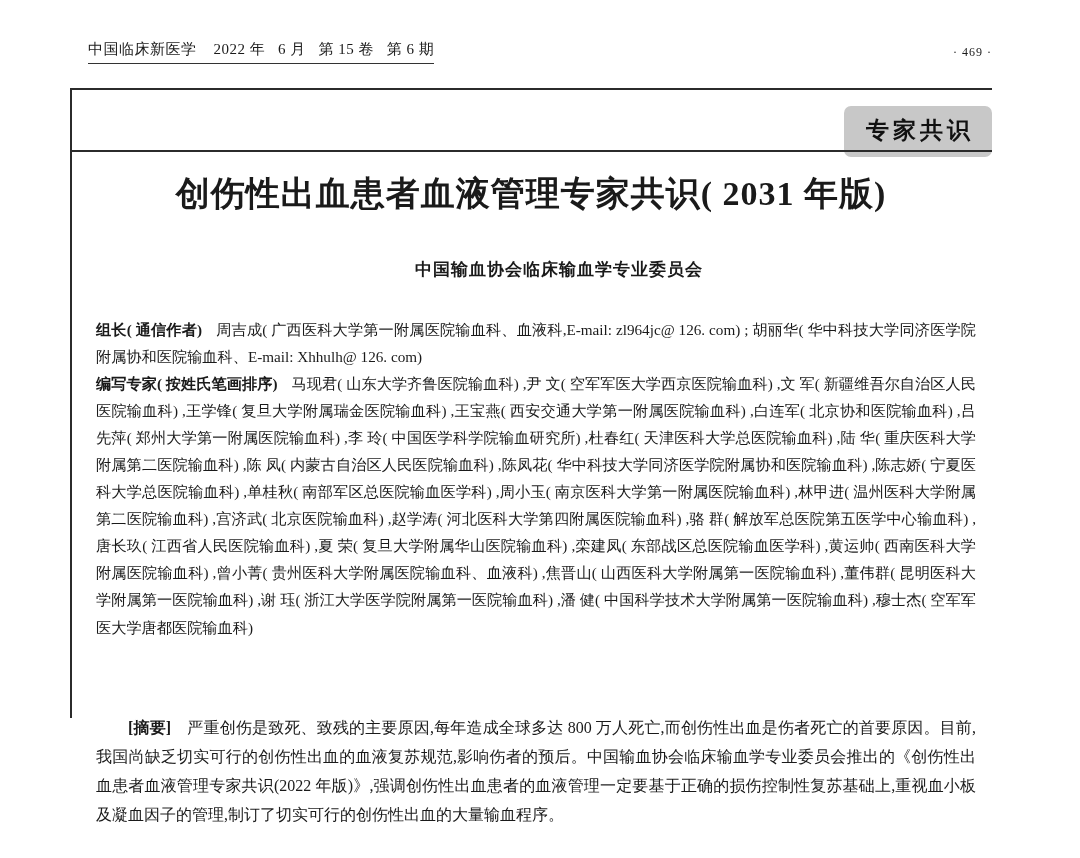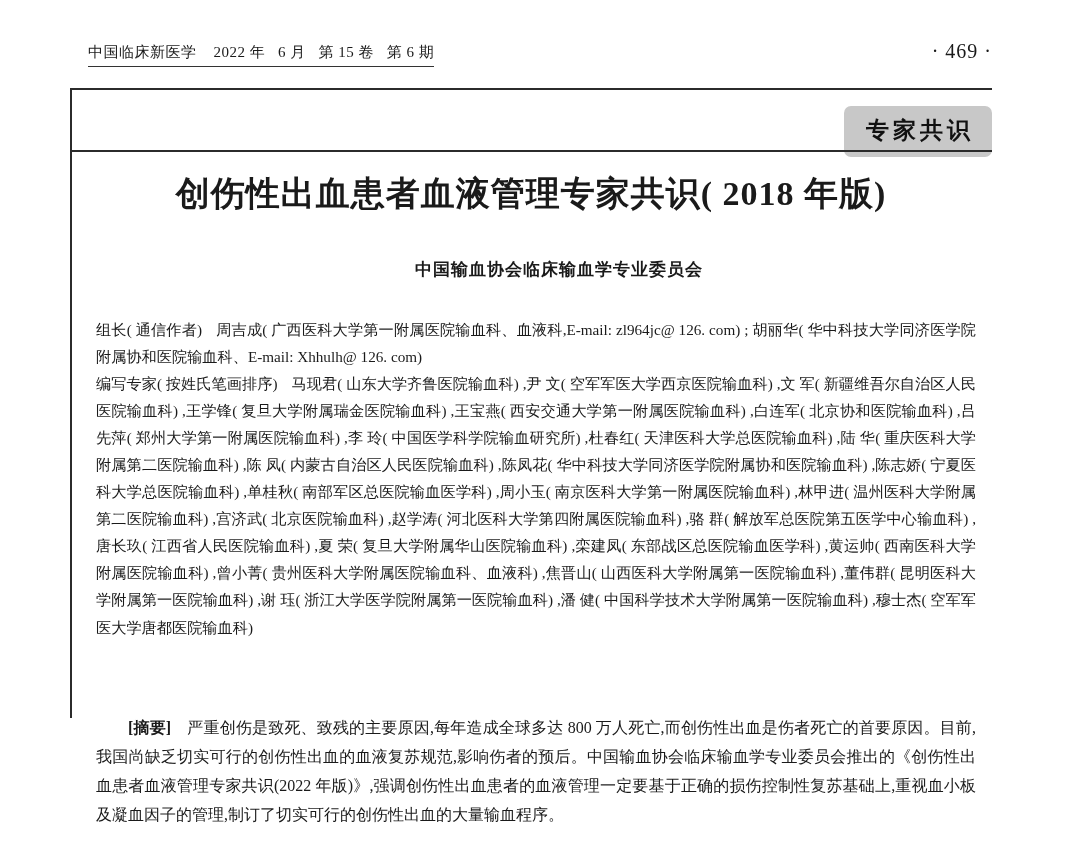--- a/index.html
+++ b/index.html
@@ -41,21 +41,21 @@
     align-items: flex-end;
     font-size: 15px;
     letter-spacing: 0.5px;
   }
   .running-head .rh-left {
     border-bottom: 1.5px solid #333;
     padding-bottom: 4px;
     white-space: pre;
   }
   .running-head .rh-right {
-    font-size: 20px;
+    font-size: 12px;
     padding-bottom: 4px;
     letter-spacing: 1px;
   }
   
   .rule-top {
     position: absolute;
     left: 70px;
     top: 88px;
     width: 922px;
     height: 2px;
@@ -115,21 +115,21 @@
     width: 880px;
     font-size: 15.2px;
     line-height: 1.78;
     text-align: justify;
   }
   .credits .para {
     margin: 0 0 0 0;
     text-indent: 0;
   }
   .credits .lbl {
-    font-weight: normal;
+    font-weight: bold;
   }
   .credits .gap {
     display: inline-block;
     width: 14px;
   }
   
   .abstract {
     position: absolute;
     left: 96px;
     top: 713px;
@@ -160,21 +160,21 @@
     <div class="rh-right">· 469 ·</div>
   </div>
 
   <div class="rule-top"></div>
   <div class="left-rule"></div>
 
   <div class="badge">专家共识</div>
 
   <div class="rule-bottom"></div>
 
-  <div class="doc-title">创伤性出血患者血液管理专家共识( 2018 年版)</div>
+  <div class="doc-title">创伤性出血患者血液管理专家共识( 2031 年版)</div>
 
   <div class="org">中国输血协会临床输血学专业委员会</div>
 
   <div class="credits">
     <p class="para">
       <span class="lbl">组长( 通信作者)</span><span class="gap"></span><span>周吉成( 广西医科大学第一附属医院输血科、血液科,E-mail: zl964jc@ 126. com) ;  胡丽华( 华中科技大学同济医学院附属协和医院输血科、E-mail: Xhhulh@ 126. com)</span>
     </p>
     <p class="para">
       <span class="lbl">编写专家( 按姓氏笔画排序)</span><span class="gap"></span><span>马现君( 山东大学齐鲁医院输血科) ,尹  文( 空军军医大学西京医院输血科) ,文  军( 新疆维吾尔自治区人民医院输血科) ,王学锋( 复旦大学附属瑞金医院输血科) ,王宝燕( 西安交通大学第一附属医院输血科) ,白连军( 北京协和医院输血科) ,吕先萍( 郑州大学第一附属医院输血科) ,李  玲( 中国医学科学院输血研究所) ,杜春红( 天津医科大学总医院输血科) ,陆  华( 重庆医科大学附属第二医院输血科) ,陈  凤( 内蒙古自治区人民医院输血科) ,陈凤花( 华中科技大学同济医学院附属协和医院输血科) ,陈志娇( 宁夏医科大学总医院输血科) ,单桂秋( 南部军区总医院输血医学科) ,周小玉( 南京医科大学第一附属医院输血科) ,林甲进( 温州医科大学附属第二医院输血科) ,宫济武( 北京医院输血科) ,赵学涛( 河北医科大学第四附属医院输血科) ,骆  群( 解放军总医院第五医学中心输血科) ,唐长玖( 江西省人民医院输血科) ,夏  荣( 复旦大学附属华山医院输血科) ,栾建凤( 东部战区总医院输血医学科) ,黄运帅( 西南医科大学附属医院输血科) ,曾小菁( 贵州医科大学附属医院输血科、血液科) ,焦晋山( 山西医科大学附属第一医院输血科) ,董伟群( 昆明医科大学附属第一医院输血科) ,谢  珏( 浙江大学医学院附属第一医院输血科) ,潘  健( 中国科学技术大学附属第一医院输血科) ,穆士杰( 空军军医大学唐都医院输血科)</span>
     </p>

